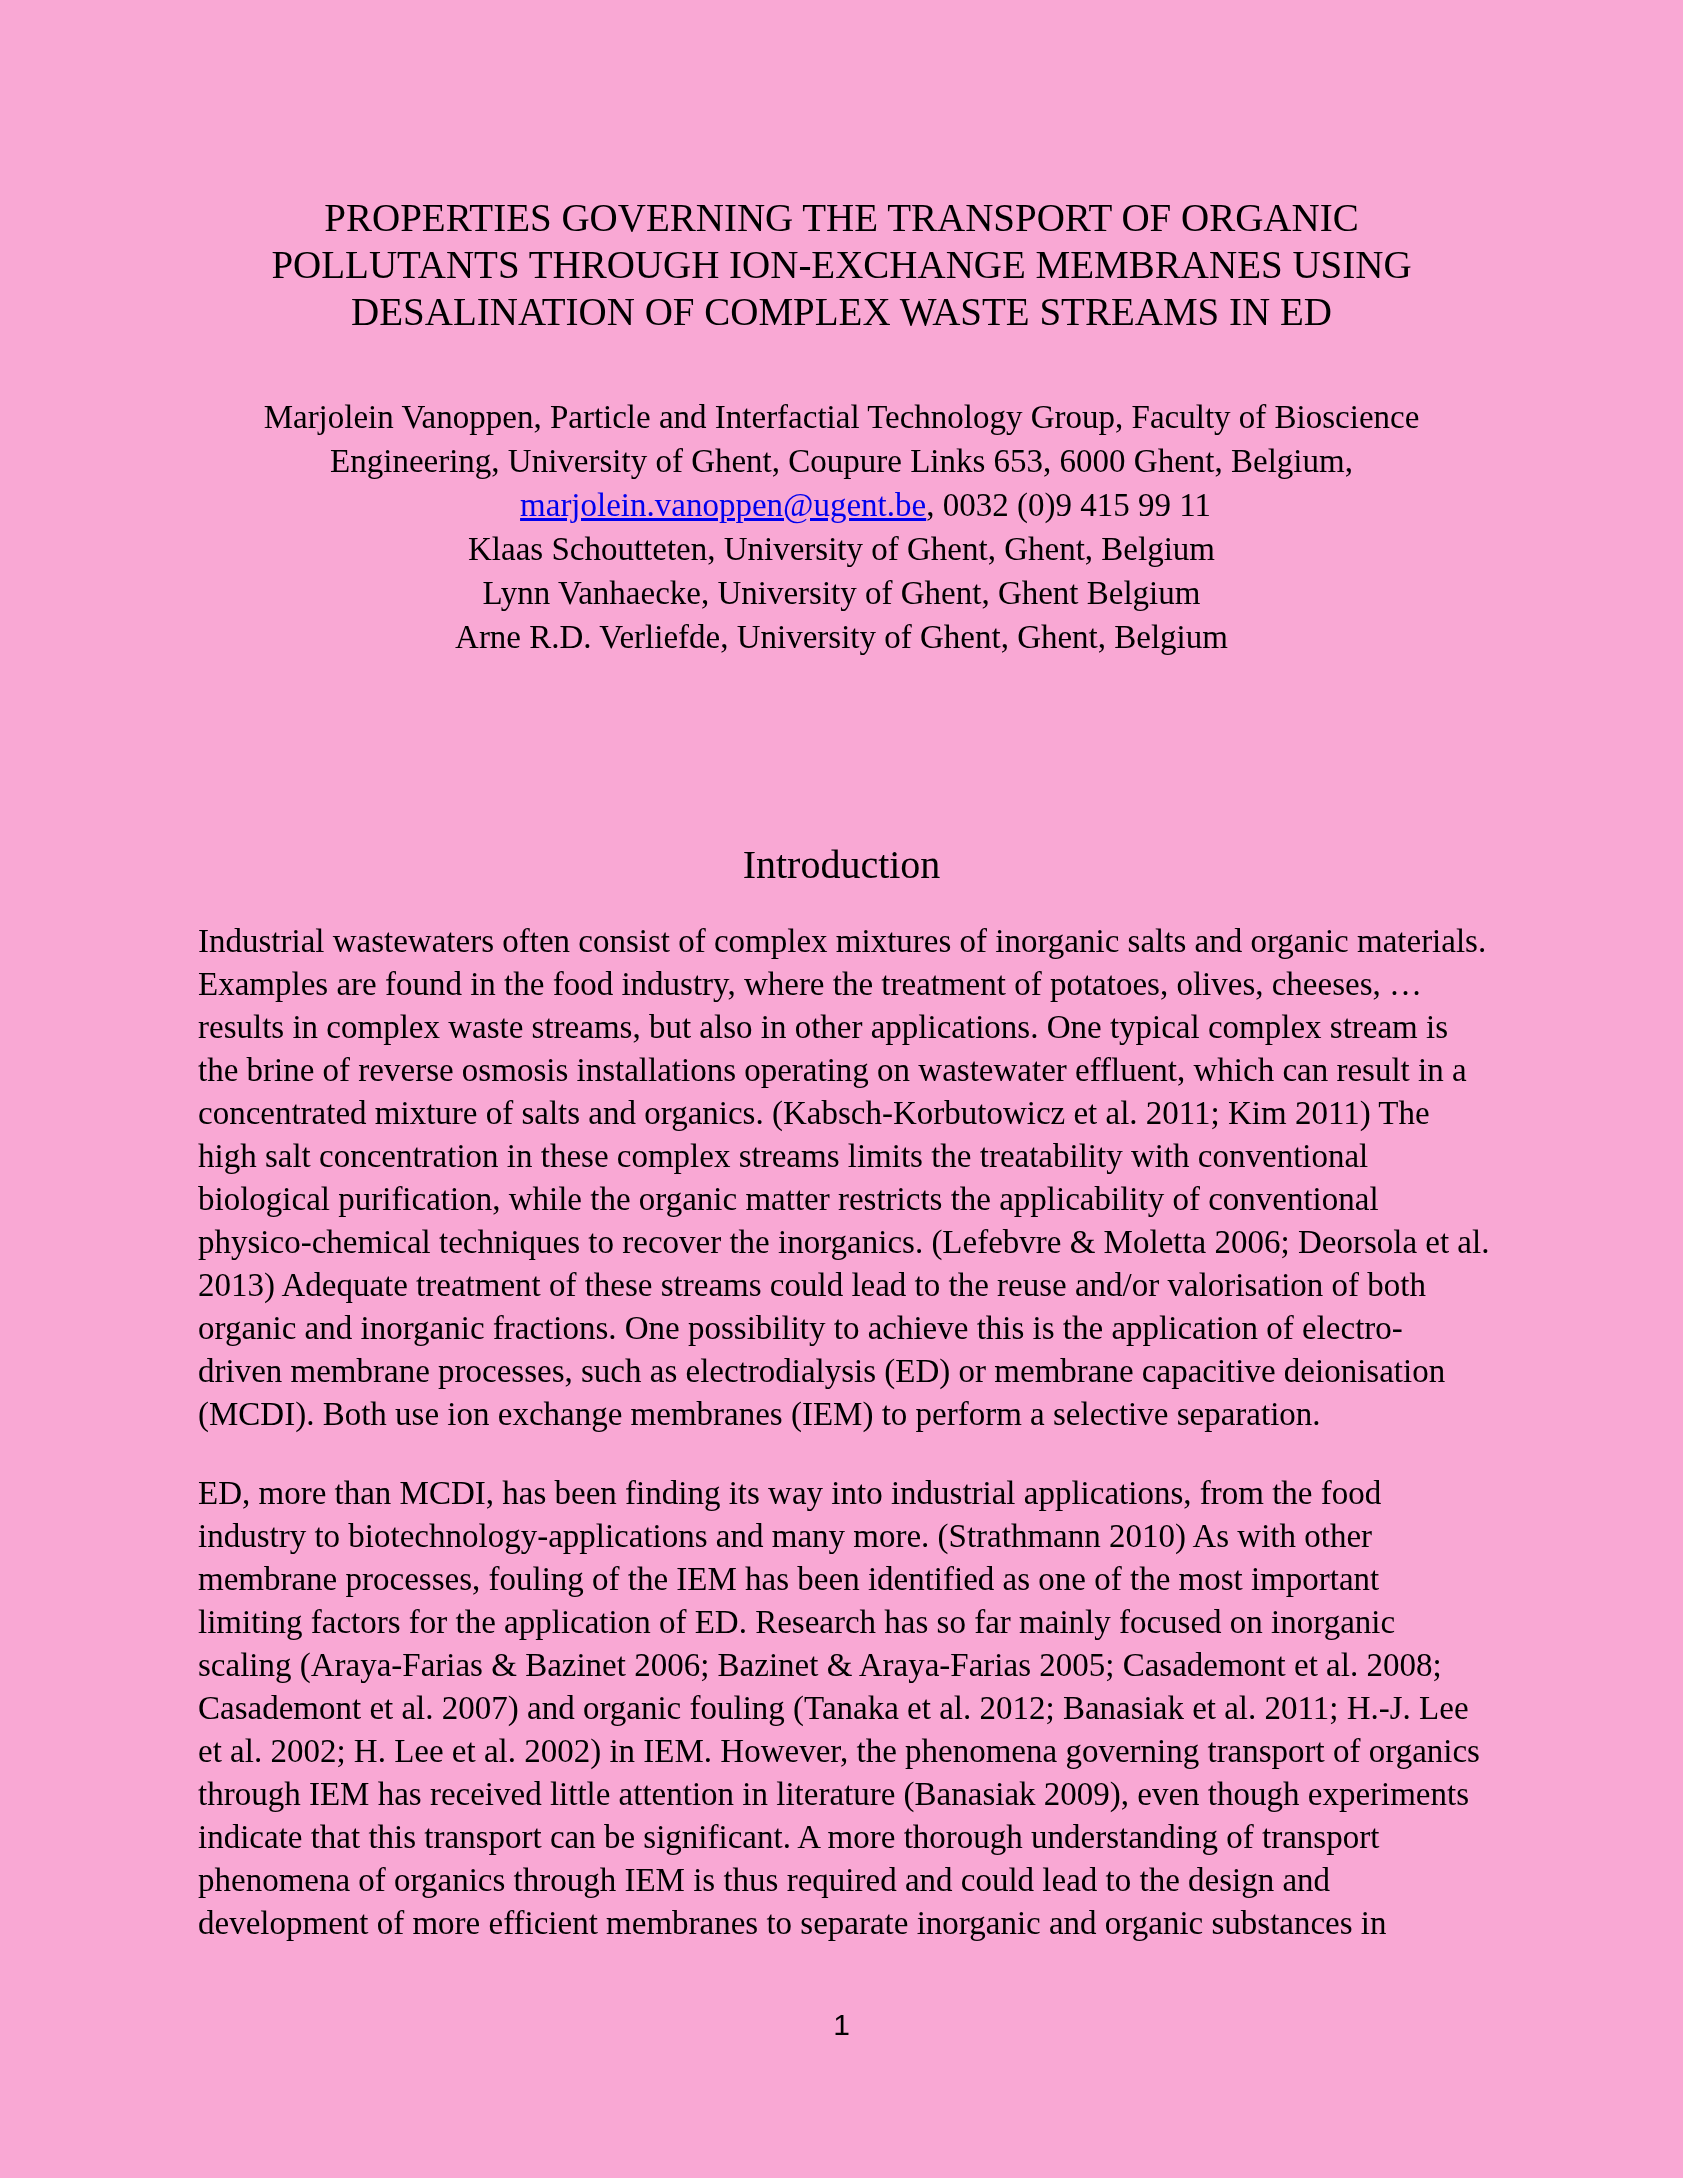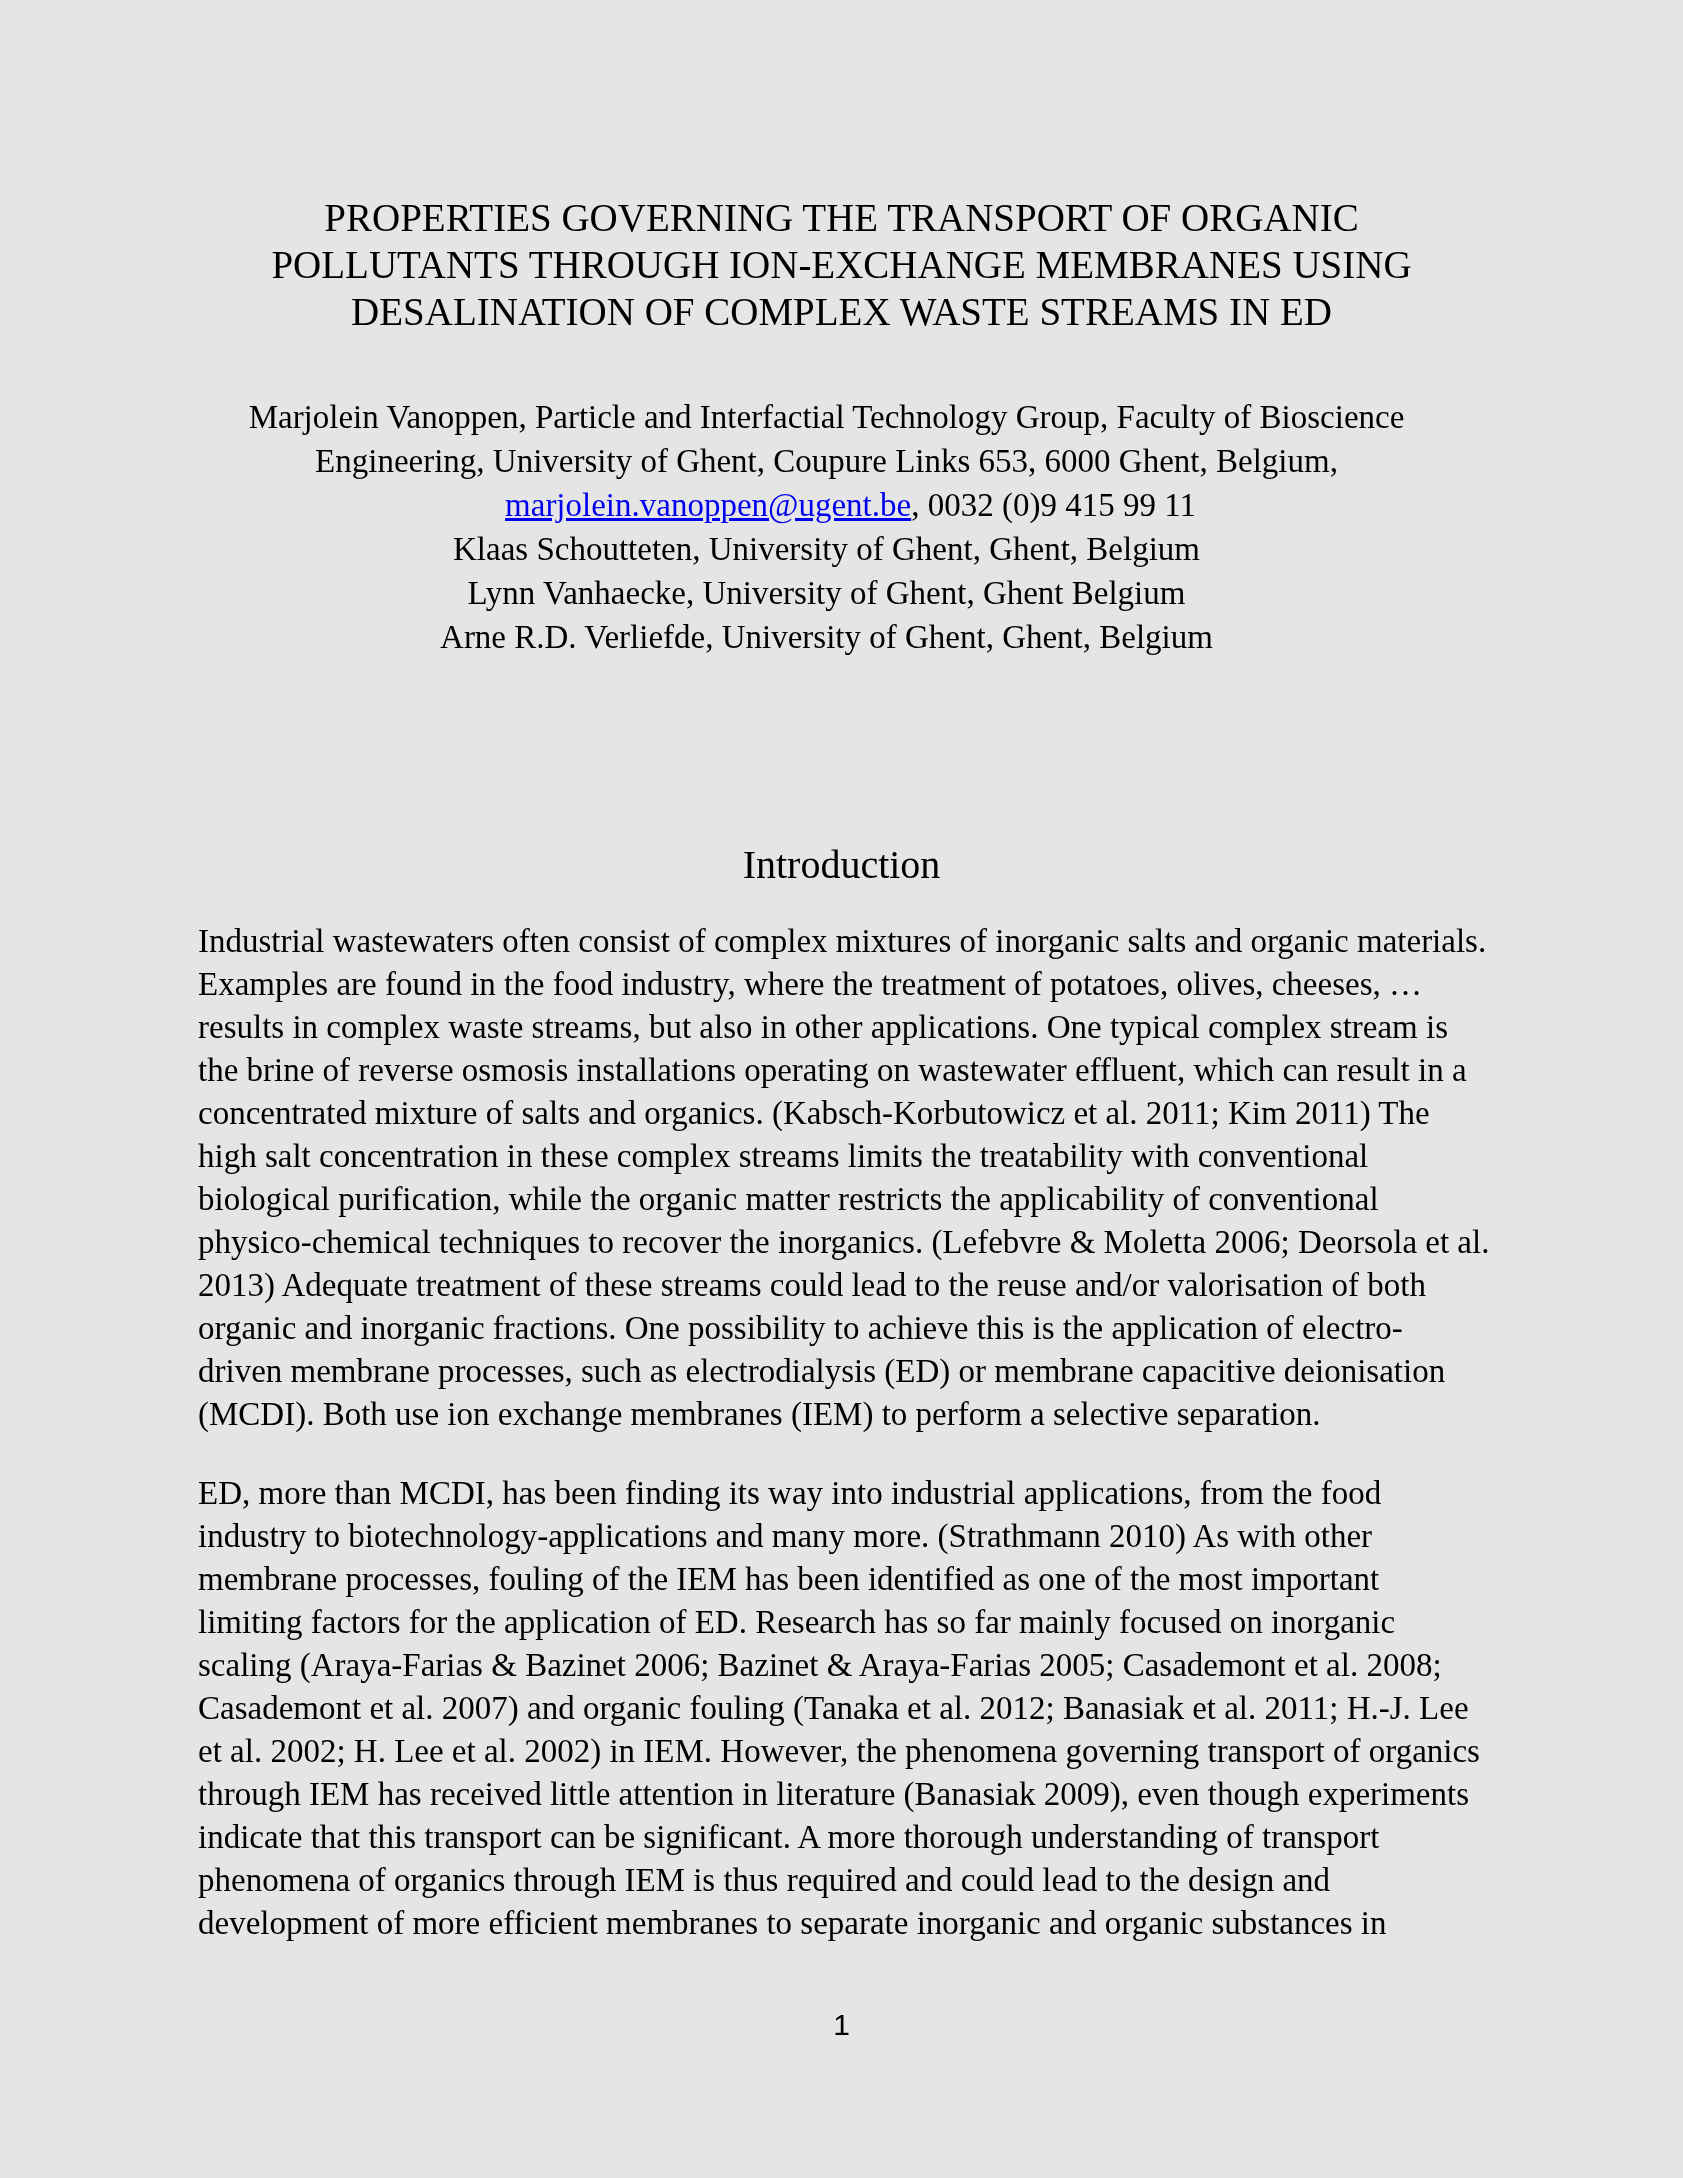--- a/index.html
+++ b/index.html
@@ -4,39 +4,39 @@
 <style>
   html, body {
     margin: 0;
     padding: 0;
     background: #ffffff;
   }
   .page {
     position: relative;
     width: 1683px;
     height: 2178px;
-    background: #e5e5e5;
+    background: #f9a8d4;
     color: #000000;
     font-family: "Liberation Serif", "DejaVu Serif", serif;
     overflow: hidden;
   }
   .paper-title {
     position: absolute;
     top: 194px;
     left: 198px;
     width: 1287px;
     text-align: center;
     font-size: 39px;
     line-height: 47px;
     white-space: pre-line;
   }
   .author-block {
     position: absolute;
     top: 395px;
-    left: 183px;
+    left: 198px;
     width: 1287px;
     text-align: center;
     font-size: 33px;
     line-height: 44px;
   }
   .author-block a {
     color: #0000EE;
     text-decoration: underline;
     margin-left: 48px;
   }

